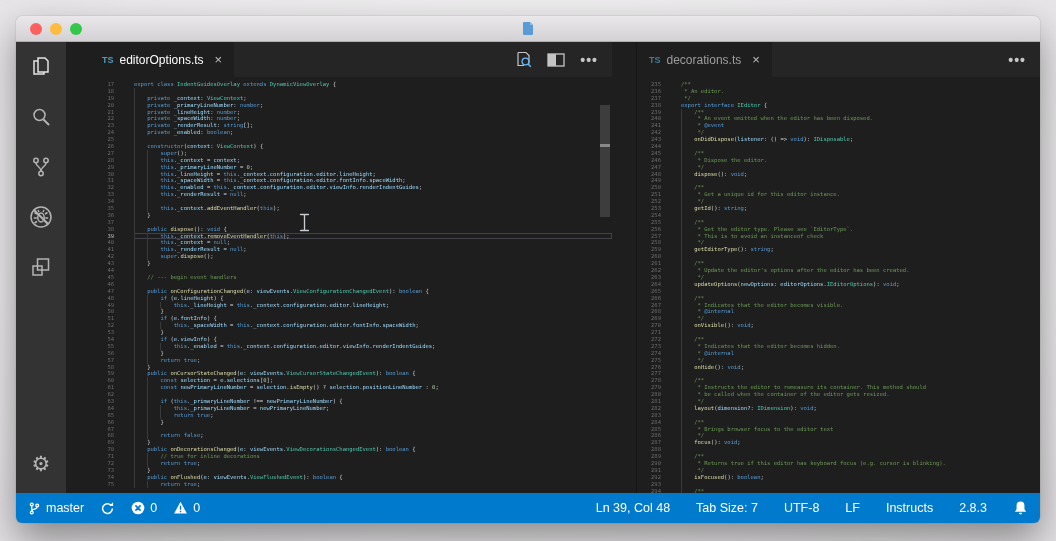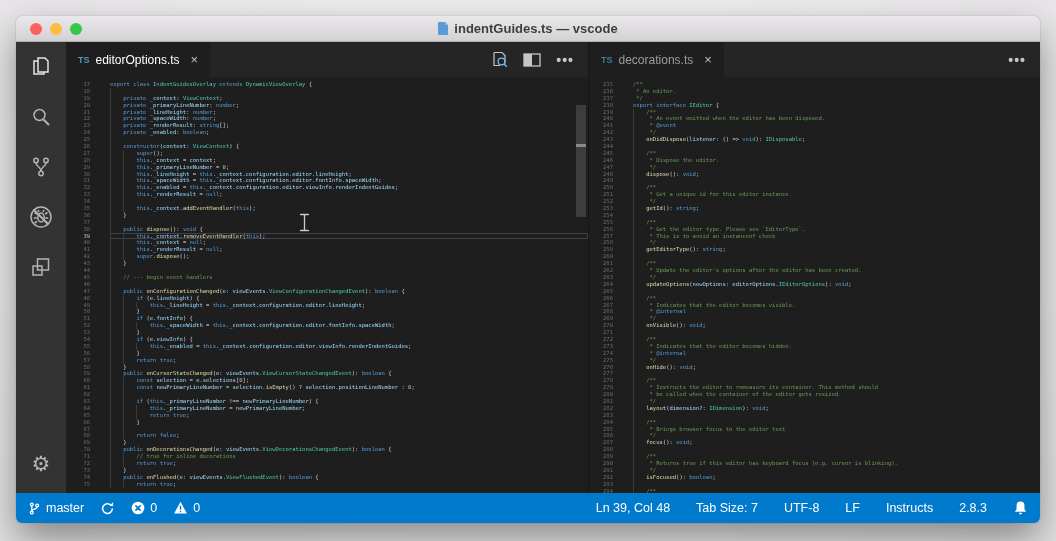--- a/index.html
+++ b/index.html
@@ -23,21 +23,21 @@
   
   .main { flex:1; display:flex; background:#1e1e1e; min-height:0; }
   .activitybar { flex:0 0 50px; background:var(--activity-bg,#333); display:flex; flex-direction:column; align-items:center; }
   .ab-item { width:50px; height:50px; display:flex; align-items:center; justify-content:center; cursor:pointer; }
   .ab-item svg { stroke:#b4b4b4; fill:none; stroke-width:1.5; }
   .ab-item.first svg { stroke:#e4e4e4; }
   .ab-spacer { flex:1; }
   .ab-gear { font-size:21px; color:#b4b4b4; line-height:1; padding-bottom:10px; }
 
   .groups { flex:1; display:flex; min-width:0; }
-  .group { display:flex; flex-direction:column; position:relative; min-width:0; }
+  .group { display:flex; flex-direction:column; position:relative; min-width:0;margin-left:24px; }
   .group-left { flex:0 0 522px; }
   .group-right { flex:1; border-left:1px solid #151515; }
 
   .tabs { flex:0 0 35px; background:var(--tabbar-bg,#252526); display:flex; align-items:stretch; }
   .tab { display:flex; align-items:center; gap:6px; padding:0 12px; background:var(--editor-bg,#1e1e1e);
          font-size:12px; color:#ffffff; cursor:pointer; }
   .group-right .tab { color:#9d9d9d; }
   .ts-badge { font-size:9px; font-weight:bold; color:var(--ts-badge,#519aba); }
   .group-right .ts-badge { opacity:.75; }
   .tab-close { margin-left:5px; color:#c0c0c0; font-size:13px; line-height:1; }
@@ -88,21 +88,20 @@
       <div class="traffic">
         <span class="tl" id="tl-red" style="background: rgb(252, 97, 93);"></span>
         <span class="tl" id="tl-yellow" style="background: rgb(253, 188, 64);"></span>
         <span class="tl" id="tl-green" style="background: rgb(52, 199, 73);"></span>
       </div>
       <div class="title-center">
         <svg width="11" height="13" viewBox="0 0 11 13">
           <path d="M1 0 h6 l3 3 v9 a1 1 0 0 1 -1 1 h-8 a1 1 0 0 1 -1 -1 v-11 a1 1 0 0 1 1 -1 z" fill="#5b9bd5"></path>
           <path d="M7 0 l3 3 h-3 z" fill="#8fbce6"></path>
         </svg>
-        <span>indentGuides.ts — vscode</span>
       </div>
     </div>
 
     <div class="main">
 
       <div class="activitybar">
         <div class="ab-item first">
           <svg width="24" height="24" viewBox="0 0 24 24">
             <path d="M9 3 h7 l3 3 v11 h-10 z"></path>
             <path d="M9 6 h-4 v13 h10 v-2"></path>

